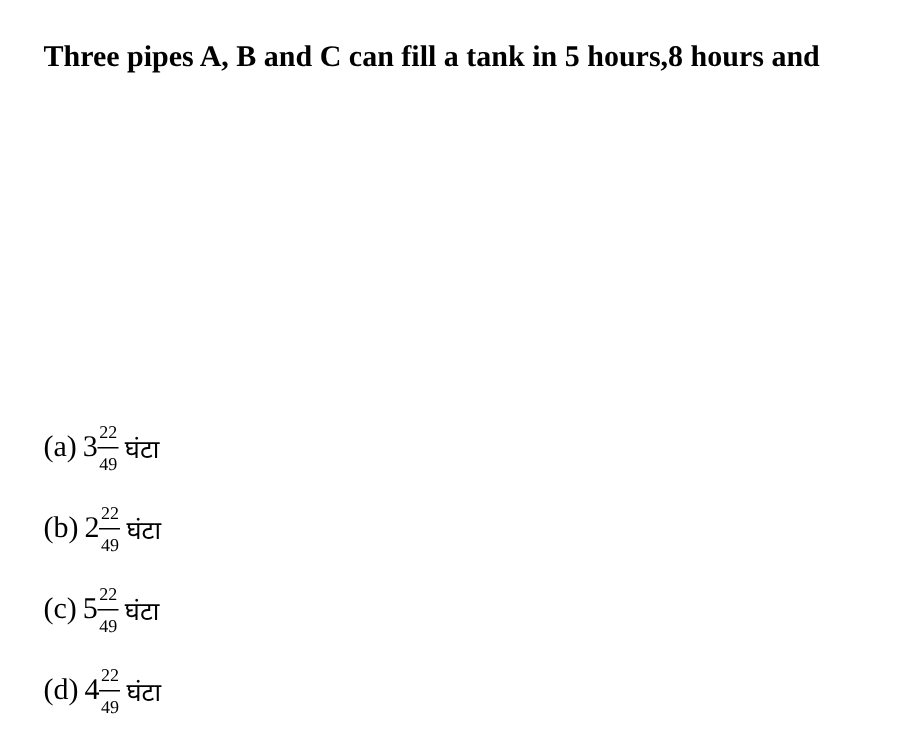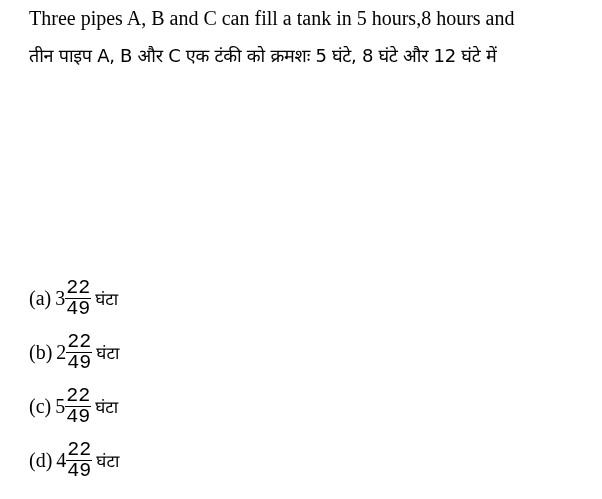--- a/index.html
+++ b/index.html
@@ -11,24 +11,25 @@
     width: 602px;
     height: 499px;
     overflow: hidden;
     position: relative;
     color: #000000;
     font-family: "Liberation Serif", "DejaVu Serif", serif;
   }
   .question {
     position: absolute;
     left: 29px;
-    top: 0;
+    top: 20px;
     width: 560px;
     font-size: 20px;
     line-height: 37px;
+    font-weight: bold;
   }
   .q-line {
     display: block;
     white-space: nowrap;
   }
   .hindi {
     font-family: "DejaVu Sans", "Liberation Sans", sans-serif;
     font-size: 18px;
     letter-spacing: -0.3px;
   }
@@ -52,43 +53,42 @@
   }
   .whole {
     font-family: "Liberation Serif", serif;
     font-size: 20px;
   }
   .frac {
     display: inline-flex;
     flex-direction: column;
     align-items: center;
     margin: 0 4px 0 0;
-    font-family: Liberation Mono, monospace;
-    font-size: 20px;
+    font-family: Liberation Serif, serif;
+    font-size: 12px;
     line-height: 18px;
     text-align: center;
   }
   .frac .num {
     padding: 0 1px 1px 1px;
     border-bottom: 1.5px solid #000;
   }
   .frac .den {
     padding-top: 1px;
   }
   .unit {
     font-family: "DejaVu Sans", sans-serif;
     font-size: 17px;
   }
 </style>
 </head>
 <body>
 
 <div class="question">
   <span class="q-line">Three pipes A, B and C can fill a tank in 5 hours,8 hours and</span>
-  <span class="q-line hindi">तीन पाइप A, B और C एक टंकी को क्रमशः 5 घंटे, 8 घंटे और 12 घंटे में</span>
 </div>
 
 <div class="options">
   <div class="option" style="top:0px;">
     <span class="opt-label">(a)</span>
     <span class="whole">3</span>
     <span class="frac">
       <span class="num">22</span>
       <span class="den">49</span>
     </span>

